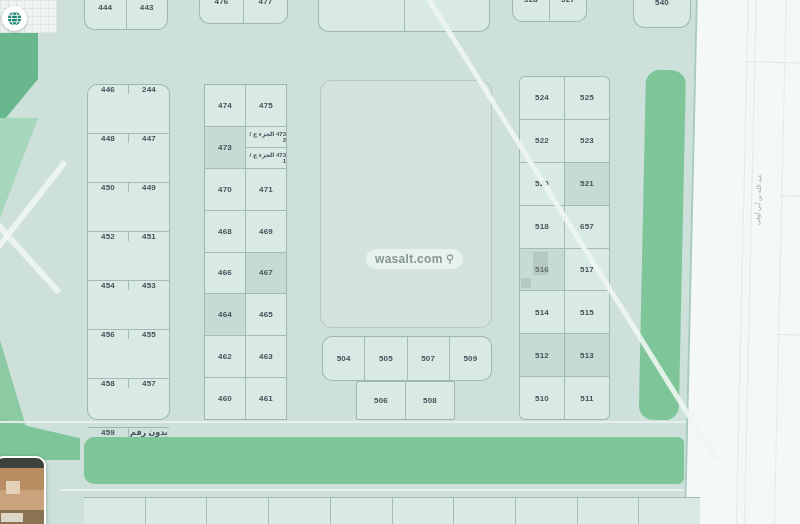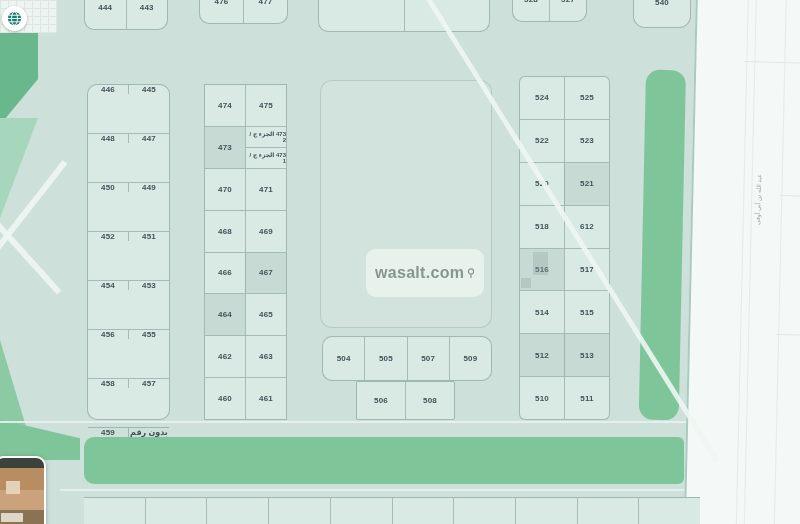--- a/index.html
+++ b/index.html
@@ -60,22 +60,22 @@
   .pcell .sub + .sub{border-top:1px solid var(--line);}
   .bmark{position:absolute;left:30%;top:8%;width:34%;height:55%;background:rgba(150,165,160,.35);}
   .bmark2{position:absolute;left:2%;bottom:6%;width:22%;height:24%;background:rgba(150,165,160,.35);}
   .central{left:320px;top:80px;width:170px;height:246px;background:#d2e3dd;
       border:1px solid rgba(140,165,158,.4);border-radius:12px;z-index:2;}
   .bottom-strip-row .pcell{font-size:0;}
   .bottom-strip-row{border-radius:0;border-left:none;border-right:none;border-bottom:none;}
 
   
   .watermark{left:366px;top:249px;z-index:6;background:rgba(236,244,240,.85);
-      border-radius:10px;padding:15px 9px;display:flex;align-items:center;gap:3px;
-      font-size:16px;color:#86978f;font-weight:700;letter-spacing:.3px;}
+      border-radius:10px;padding:3px 9px;display:flex;align-items:center;gap:3px;
+      font-size:12px;color:#86978f;font-weight:700;letter-spacing:.3px;}
 
   
   .globe-btn{left:2px;top:6px;width:25px;height:25px;border-radius:50%;background:#fff;
       box-shadow:0 1px 3px rgba(0,0,0,.25);display:flex;align-items:center;justify-content:center;z-index:7;cursor:pointer;}
 
   
   .sat-thumb{left:-6px;top:456px;width:48px;height:76px;border:2px solid #fff;border-radius:10px;
       box-shadow:0 1px 4px rgba(0,0,0,.3);overflow:hidden;z-index:7;cursor:pointer;
       background:linear-gradient(180deg,#3d423c 0 13%,#b98d62 13% 42%,#caa27b 42% 68%,#8a7352 68% 100%);}
   .sat-thumb .speck1{position:absolute;left:20%;top:30%;width:30%;height:18%;background:#e4d2b8;}
@@ -140,21 +140,21 @@
         </div>
       </div>
       <div class="pblock" style="left: 633px; top: -24px; width: 58px; height: 52px; border-radius: 12px;">
         <div class="prow">
           <div class="pcell">540</div>
         </div>
       </div>
       <div class="pblock" style="left: 87px; top: 84px; width: 83px; height: 336px; border-radius: 10px; gap: 39px;">
         <div class="prow">
           <div class="pcell">446</div>
-          <div class="pcell">445</div>
+          <div class="pcell">244</div>
         </div>
         <div class="prow">
           <div class="pcell">448</div>
           <div class="pcell">447</div>
         </div>
         <div class="prow">
           <div class="pcell">450</div>
           <div class="pcell">449</div>
         </div>
         <div class="prow">
@@ -223,21 +223,21 @@
         <div class="prow">
           <div class="pcell">522</div>
           <div class="pcell">523</div>
         </div>
         <div class="prow">
           <div class="pcell">520</div>
           <div class="pcell dark">521</div>
         </div>
         <div class="prow">
           <div class="pcell">518</div>
-          <div class="pcell">612</div>
+          <div class="pcell">657</div>
         </div>
         <div class="prow">
           <div class="pcell dark">516<div class="bmark"></div><div class="bmark2"></div></div>
           <div class="pcell">517</div>
         </div>
         <div class="prow">
           <div class="pcell">514</div>
           <div class="pcell">515</div>
         </div>
         <div class="prow">

